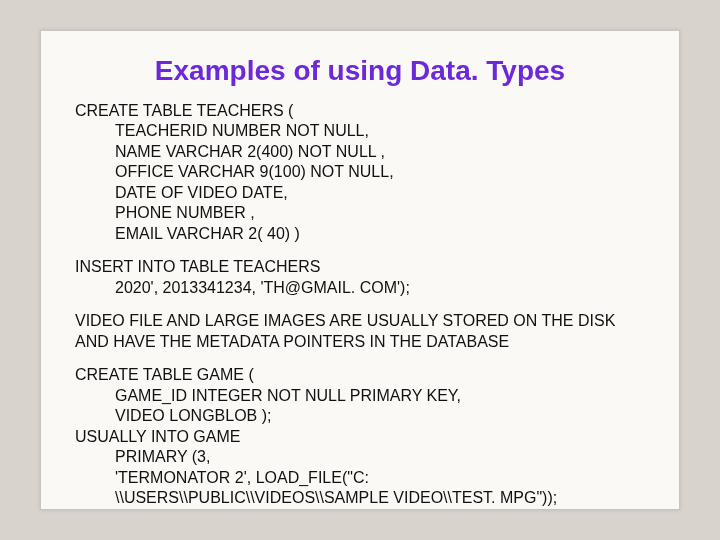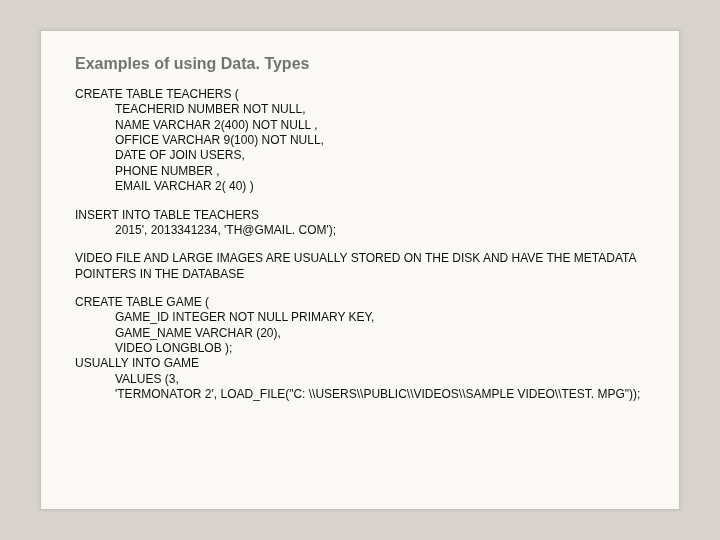--- a/index.html
+++ b/index.html
@@ -17,28 +17,28 @@
     width: 640px;
     height: 480px;
     background: #faf9f6;
     border: 1px solid #c8c4bb;
     box-shadow: 0 0 4px rgba(0,0,0,0.12);
     padding: 24px 34px 20px 34px;
     box-sizing: border-box;
     position: relative;
   }
   .title {
-    text-align: left;
-    font-size: 16px;
+    text-align: center;
+    font-size: 28px;
     font-weight: bold;
-    color: #737373;
+    color: #6d28d9;
     margin: 0 0 14px 0;
   }
   .block {
-    font-size: 12px;
+    font-size: 16px;
     line-height: 1.28;
     color: #111;
     margin-bottom: 13px;
   }
   .indent {
     padding-left: 40px;
     display: block;
   }
 </style>
 </head>
@@ -46,37 +46,36 @@
 
 <div class="slide">
 
   <h1 class="title">Examples of using Data. Types</h1>
 
   <div class="block">
     <span>CREATE TABLE TEACHERS (</span><br>
     <span class="indent">TEACHERID NUMBER   NOT NULL,</span>
     <span class="indent">NAME    VARCHAR 2(400)  NOT NULL ,</span>
     <span class="indent">OFFICE   VARCHAR 9(100) NOT NULL,</span>
-    <span class="indent">DATE OF JOIN USERS,</span>
+    <span class="indent">DATE OF VIDEO DATE,</span>
     <span class="indent">PHONE  NUMBER ,</span>
     <span class="indent">EMAIL VARCHAR 2( 40) )</span>
   </div>
 
   <div class="block">
     <span>INSERT INTO TABLE TEACHERS</span><br>
-    <span class="indent">2015', 2013341234, 'TH@GMAIL. COM');</span>
+    <span class="indent">2020', 2013341234, 'TH@GMAIL. COM');</span>
   </div>
 
   <div class="block">
     <span>VIDEO FILE AND LARGE IMAGES ARE USUALLY STORED ON THE DISK AND HAVE THE METADATA POINTERS IN THE DATABASE</span>
   </div>
 
   <div class="block">
     <span>CREATE TABLE GAME  (</span><br>
     <span class="indent">GAME_ID INTEGER NOT NULL PRIMARY KEY,</span>
-    <span class="indent">GAME_NAME VARCHAR (20),</span>
     <span class="indent">VIDEO  LONGBLOB );</span>
     <span>USUALLY INTO GAME</span><br>
-    <span class="indent">VALUES (3,</span>
+    <span class="indent">PRIMARY (3,</span>
     <span class="indent">'TERMONATOR 2', LOAD_FILE("C: \\USERS\\PUBLIC\\VIDEOS\\SAMPLE VIDEO\\TEST. MPG"));</span>
   </div>
 
 </div>
 
 </body></html>

